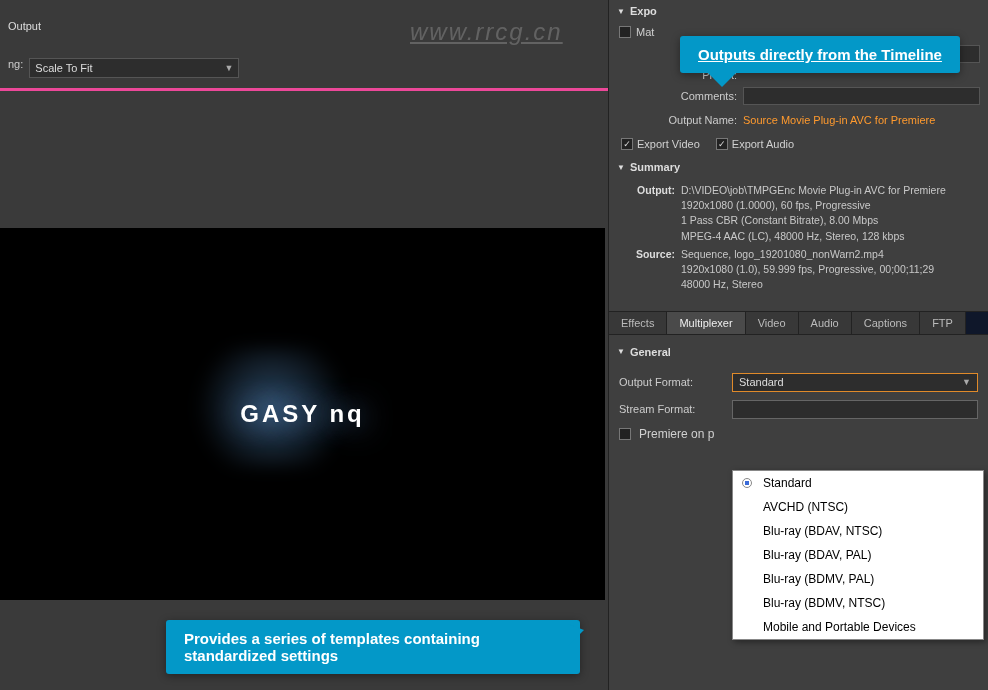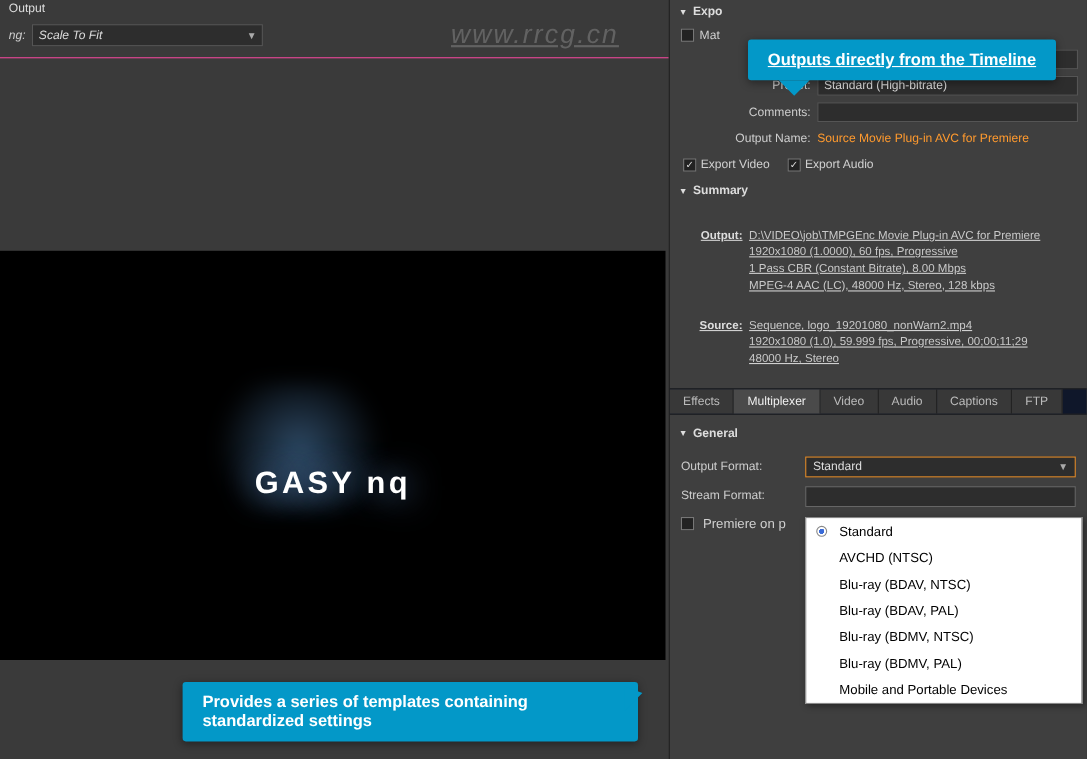--- a/index.html
+++ b/index.html
@@ -8,42 +8,41 @@
       background: #3a3a3a;
       font-family: "Segoe UI", Tahoma, sans-serif;
       font-size: 12px; color: #d0d0d0;
       overflow: hidden; position: relative;
     }
     .left-panel {
       position: absolute; left: 0; top: 0; width: 608px; height: 690px;
       background: #3a3a3a;
     }
     .tab-header {
-      padding: 2px 8px; font-size: 11px; color: #ddd;
+      padding: 20px 8px; font-size: 11px; color: #ddd;
     }
     .toolbar-row {
-      display: flex; align-items: center; padding: 6px 8px 10px 8px;
-      gap: 6px; border-bottom: 1px solid #ec4899; font-style: italic;
+      display: flex; padding: 6px 8px 10px 8px;
+      gap: 6px; border-bottom: 3px solid #ec4899;
     }
     .toolbar-label { color: #ccc; font-size: 11px; }
     .dropdown {
       display: flex; align-items: center; justify-content: space-between;
       background: #2d2d2d; border: 1px solid #555; color: #ddd;
       font-size: 11px; padding: 2px 5px; width: 210px; height: 20px;
     }
     .dd-arrow { font-size: 9px; color: #aaa; }
     .preview-area {
       position: absolute; left: 0; top: 228px; width: 605px; height: 372px;
       background: #000;
     }
     .preview-content {
       position: absolute; left: 50%; top: 50%; transform: translate(-50%,-50%);
-      color: #fff; font-size: 28px; font-weight: 600; letter-spacing: 3px;
+      color: #fff; font-size: 24px; font-weight: 600; letter-spacing: 3px;
       text-shadow: 0 0 30px rgba(120,180,255,0.8);
-      margin-top: 25px;
     }
     .preview-glow {
       position: absolute; left: 30%; top: 32%; width: 180px; height: 120px;
       background: radial-gradient(circle,rgba(100,160,220,0.45),transparent 70%);
       filter: blur(8px);
     }
     .watermark {
       position: absolute; left: 410px; top: 18px; color: rgba(220,220,220,0.25);
       font-size: 24px; font-style: italic; letter-spacing: 2px; text-decoration: underline;
     }
@@ -73,21 +72,21 @@
       flex: 1; background: #2d2d2d; border: 1px solid #555;
       padding: 2px 5px; font-size: 11px; color: #ddd; height: 18px;
       display: flex; align-items: center;
     }
     .orange { color: #ff9a2e; background: transparent; border: none; padding: 2px 0; }
     .chk-row { display: flex; align-items: center; gap: 16px; padding: 6px 12px; }
     .chk { display: flex; align-items: center; gap: 4px; font-size: 11px; }
     .chk-box { width: 12px; height: 12px; background: #222; border: 1px solid #777;
       display: flex; align-items: center; justify-content: center; font-size: 9px; color: #ddd; }
     .summary-block { padding: 2px 10px 8px 18px; font-size: 10.5px; line-height: 1.45; }
-    .summary-row { display: flex; gap: 6px; margin-top: 21px; text-decoration: underline; }
+    .summary-row { display: flex; gap: 6px; margin-top: 3px; }
     .summary-lbl { font-weight: bold; width: 48px; text-align: right; color: #ddd; }
     .summary-txt { flex: 1; color: #c8c8c8; }
 
     .tabs {
       display: flex; background: #0f172a; border-top: 1px solid #222;
       border-bottom: 1px solid #222; margin-top: 10px;
     }
     .tab {
       padding: 5px 12px; font-size: 11px; color: #bbb;
       border-right: 1px solid #222; background: #383838;
@@ -169,23 +168,20 @@
     <span>Mat</span>
   </div>
   <div class="form-row">
     <span class="form-lbl">Format:</span>
     <div class="form-val">
       <span>TMPGEnc H.264</span>
     </div>
   </div>
   <div class="form-row">
     <span class="form-lbl">Preset:</span>
-    <div class="form-val">
-      <span>Standard (High-bitrate)</span>
-    </div>
   </div>
   <div class="form-row">
     <span class="form-lbl">Comments:</span>
     <div class="form-val">
       <span></span>
     </div>
   </div>
   <div class="form-row">
     <span class="form-lbl">Output Name:</span>
     <div class="form-val orange">
@@ -254,19 +250,19 @@
       <span>Premiere on p</span>
     </div>
   </div>
 </div>
 
 <div class="dropdown-popup">
   <div class="dd-opt sel">Standard</div>
   <div class="dd-opt">AVCHD (NTSC)</div>
   <div class="dd-opt">Blu-ray (BDAV, NTSC)</div>
   <div class="dd-opt">Blu-ray (BDAV, PAL)</div>
+  <div class="dd-opt">Blu-ray (BDMV, PAL)</div>
   <div class="dd-opt">Blu-ray (BDMV, NTSC)</div>
-  <div class="dd-opt">Blu-ray (BDMV, PAL)</div>
   <div class="dd-opt">Mobile and Portable Devices</div>
 </div>
 
 <div class="callout c1">Outputs directly from the Timeline</div>
 <div class="callout c2">Provides a series of templates containing standardized settings</div>
 
 </body></html>

